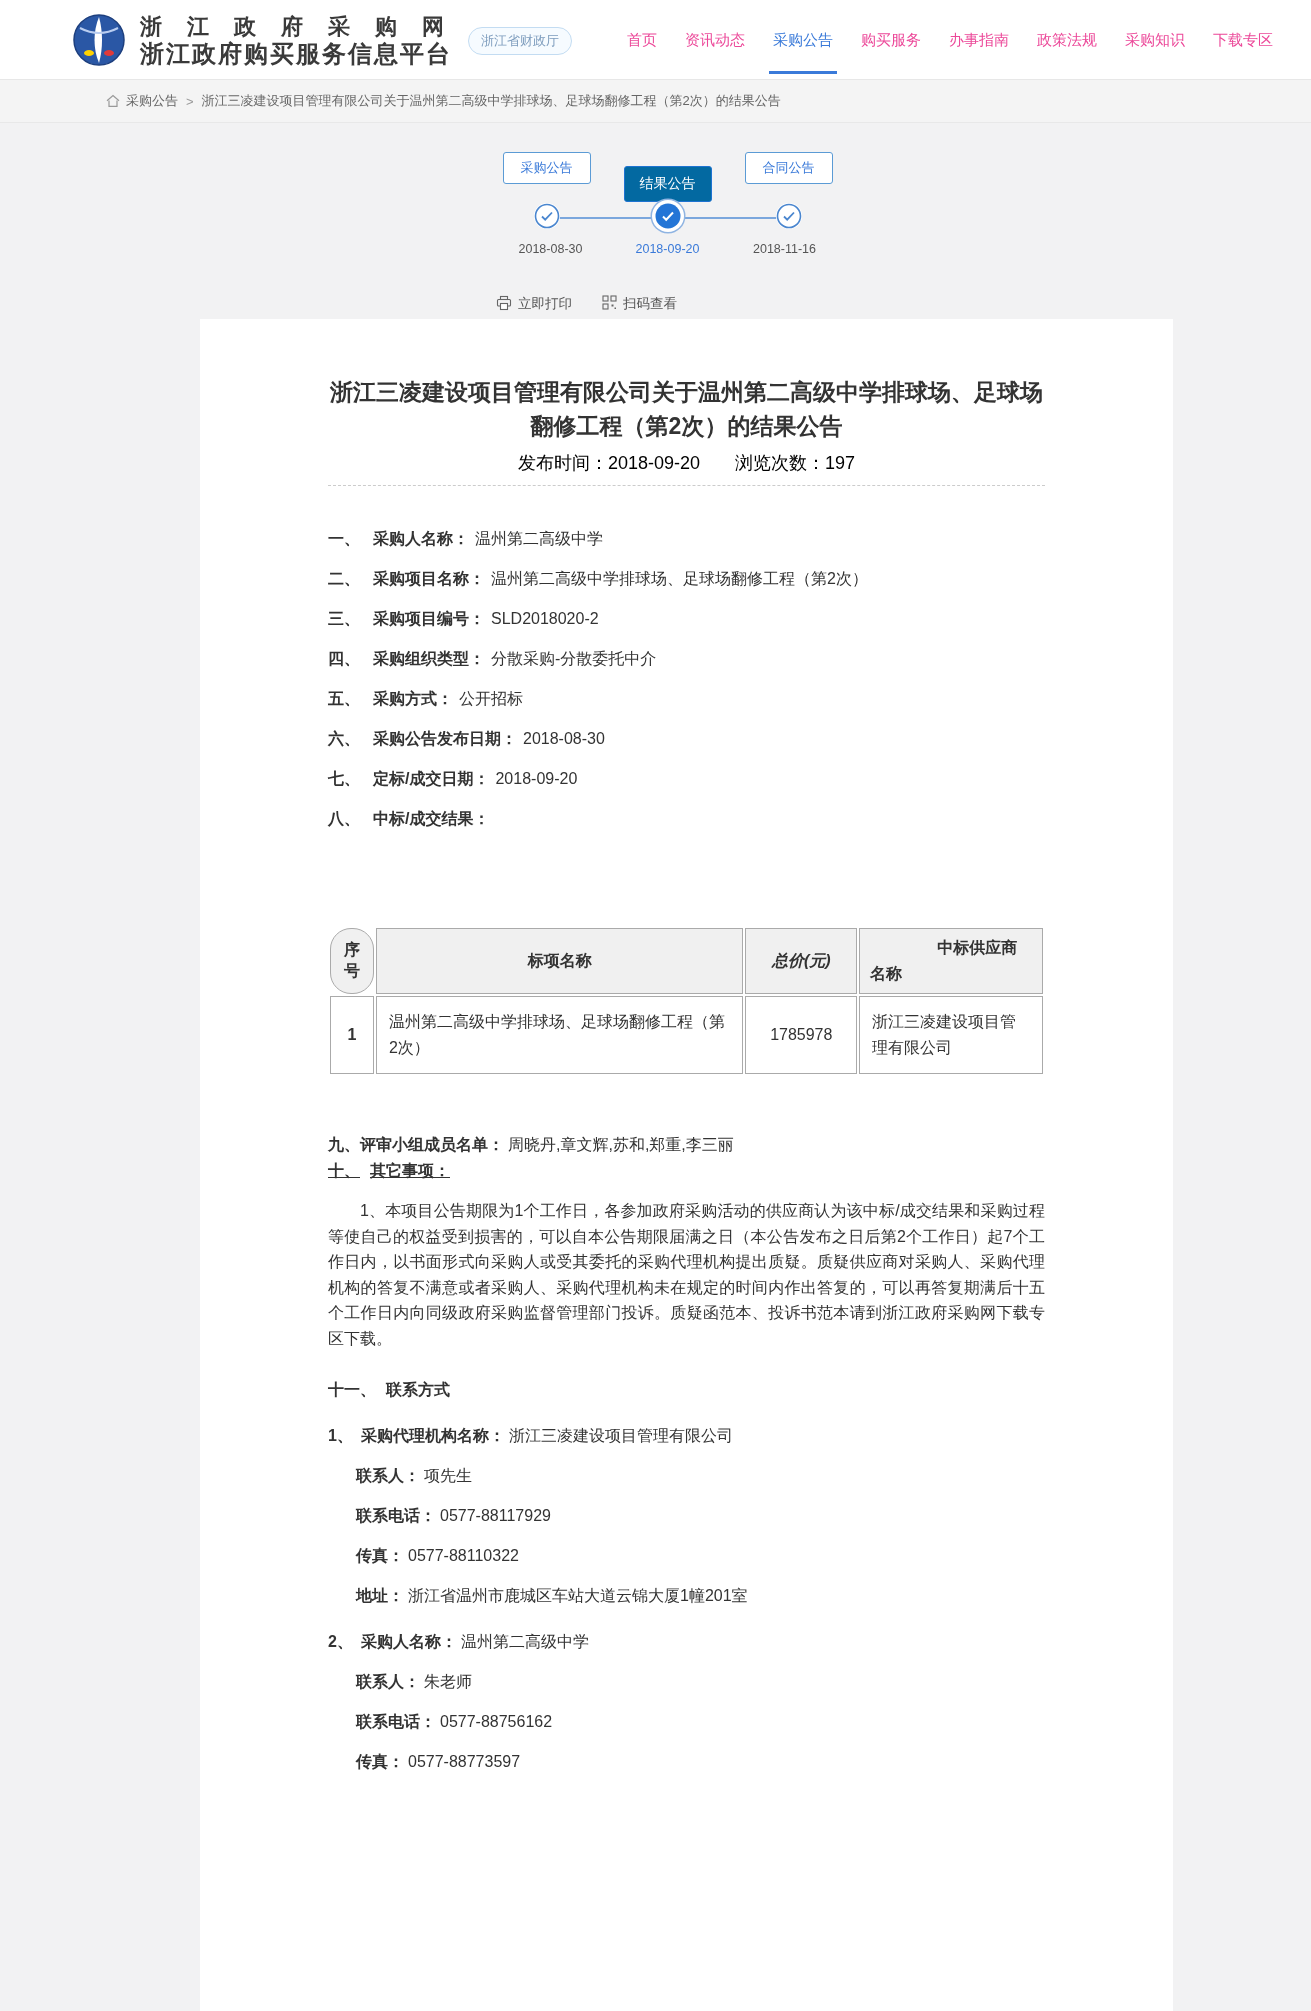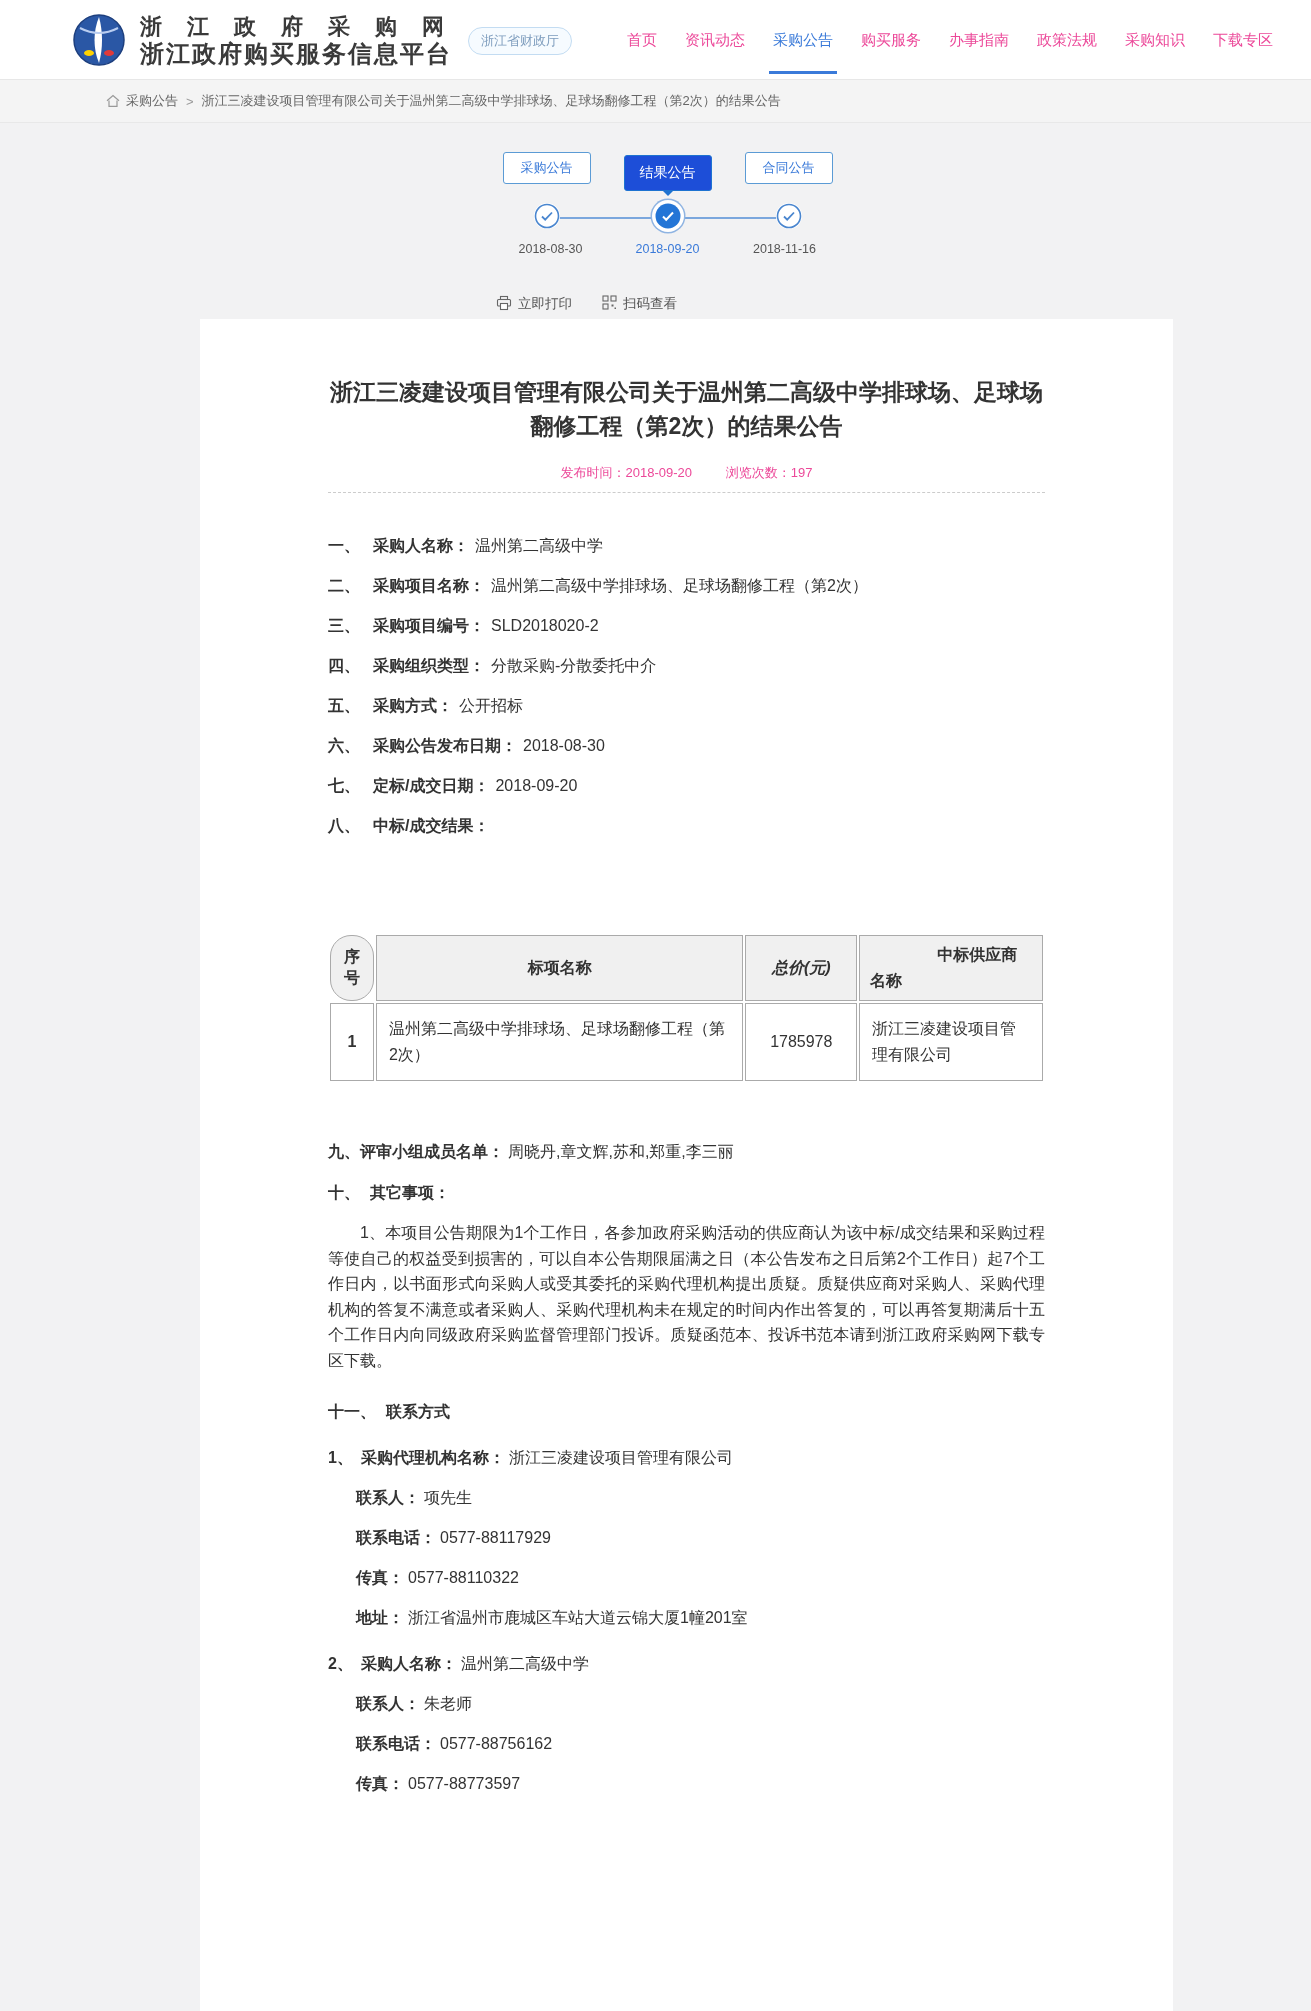--- a/index.html
+++ b/index.html
@@ -44,22 +44,22 @@
   .crumb-sep { margin:0 8px; color:#999; }
   
   .process { padding-top:27px; width:330px; margin:0 auto; position:relative; left:12px; }
   .tab-row { display:flex; justify-content:space-between; align-items:flex-start; height:43px; }
   .step-tab {
     width:88px; text-align:center; font-size:13px; padding:6px 0;
     color:#3a7ad9; background:#fff; border:1px solid #5b9bd5; border-radius:3px;
     cursor:pointer; position:relative; margin-top:2px;
   }
   .step-tab.active {
-    background:#1d4ed8; border-color:#1e73d1; color:#fff;
-    font-size:14px; padding:8px 0; margin-top:5px;
+    background:#0369a1; border-color:#1e73d1; color:#fff;
+    font-size:14px; padding:8px 0; margin-top:16px;
   }
   .step-tab.active::after {
     content:""; position:absolute; left:50%; bottom:-12px; margin-left:-6px;
     border:6px solid transparent; border-top-color:#1e73d1;
   }
   .timeline { position:relative; height:30px; margin-top:10px; }
   .timeline .track {
     position:absolute; top:14px; left:44px; right:44px; height:2px; background:#7ba7dd;
   }
   .tl-circles { position:relative; display:flex; justify-content:space-between; padding:0 31px; }
@@ -77,21 +77,21 @@
   .tool-btn { display:flex; align-items:center; gap:6px; cursor:pointer; }
   
   .doc-card {
     width:973px; height:1703px; margin:4px auto 0; margin-left:200px;
     background:#fff; padding:56px 128px 0;
   }
   .doc-title {
     text-align:center; font-size:23px; font-weight:bold; line-height:34px; color:#333;
   }
   .doc-meta {
-    margin-top:21px; text-align:center; font-size:13px; color:#ec4899;
+    margin-top:8px; text-align:center; font-size:18px; color:#000000;
     padding-bottom:10px; border-bottom:1px dashed #ccc;
   }
   .doc-meta span + span { margin-left:30px; }
   .doc-items { margin-top:42px; }
   .doc-item { font-size:16px; line-height:22px; margin-bottom:18px; }
   .item-no { font-weight:bold; margin-right:13px; }
   .item-label { font-weight:bold; margin-right:6px; }
   .item-value { color:#333; }
   
   .result-table {
@@ -109,21 +109,21 @@
   .col-idx { width:44px;border-radius:21px; }
   .col-name { width:372px; }
   .col-price { width:112px;font-style:italic; }
   .col-supplier { width:185px; }
   th.col-supplier { text-align:left; text-indent:4.2em; word-break:break-all; line-height:26px; }
   td.cell-idx { text-align:center; font-weight:bold; }
   td.cell-price { text-align:center; }
   
   .doc-sec { font-size:16px; line-height:22px; }
   .sec-9 { margin-top:58px; }
-  .sec-10 { margin-top:19px; }
+  .sec-10 { margin-top:4px;text-decoration:underline; }
   .sec-no { font-weight:bold; }
   .sec-no.gap { margin-right:10px; }
   .sec-label { font-weight:bold; }
   .sec-value { margin-left:4px; }
   .doc-paragraph {
     margin-top:16px; font-size:16px; line-height:25.5px; text-align:justify;
     text-indent:2em; color:#333;
   }
   .sec-11 { margin-top:28px; }
   .contact-head { margin-top:24px; font-size:16px; line-height:22px; }

